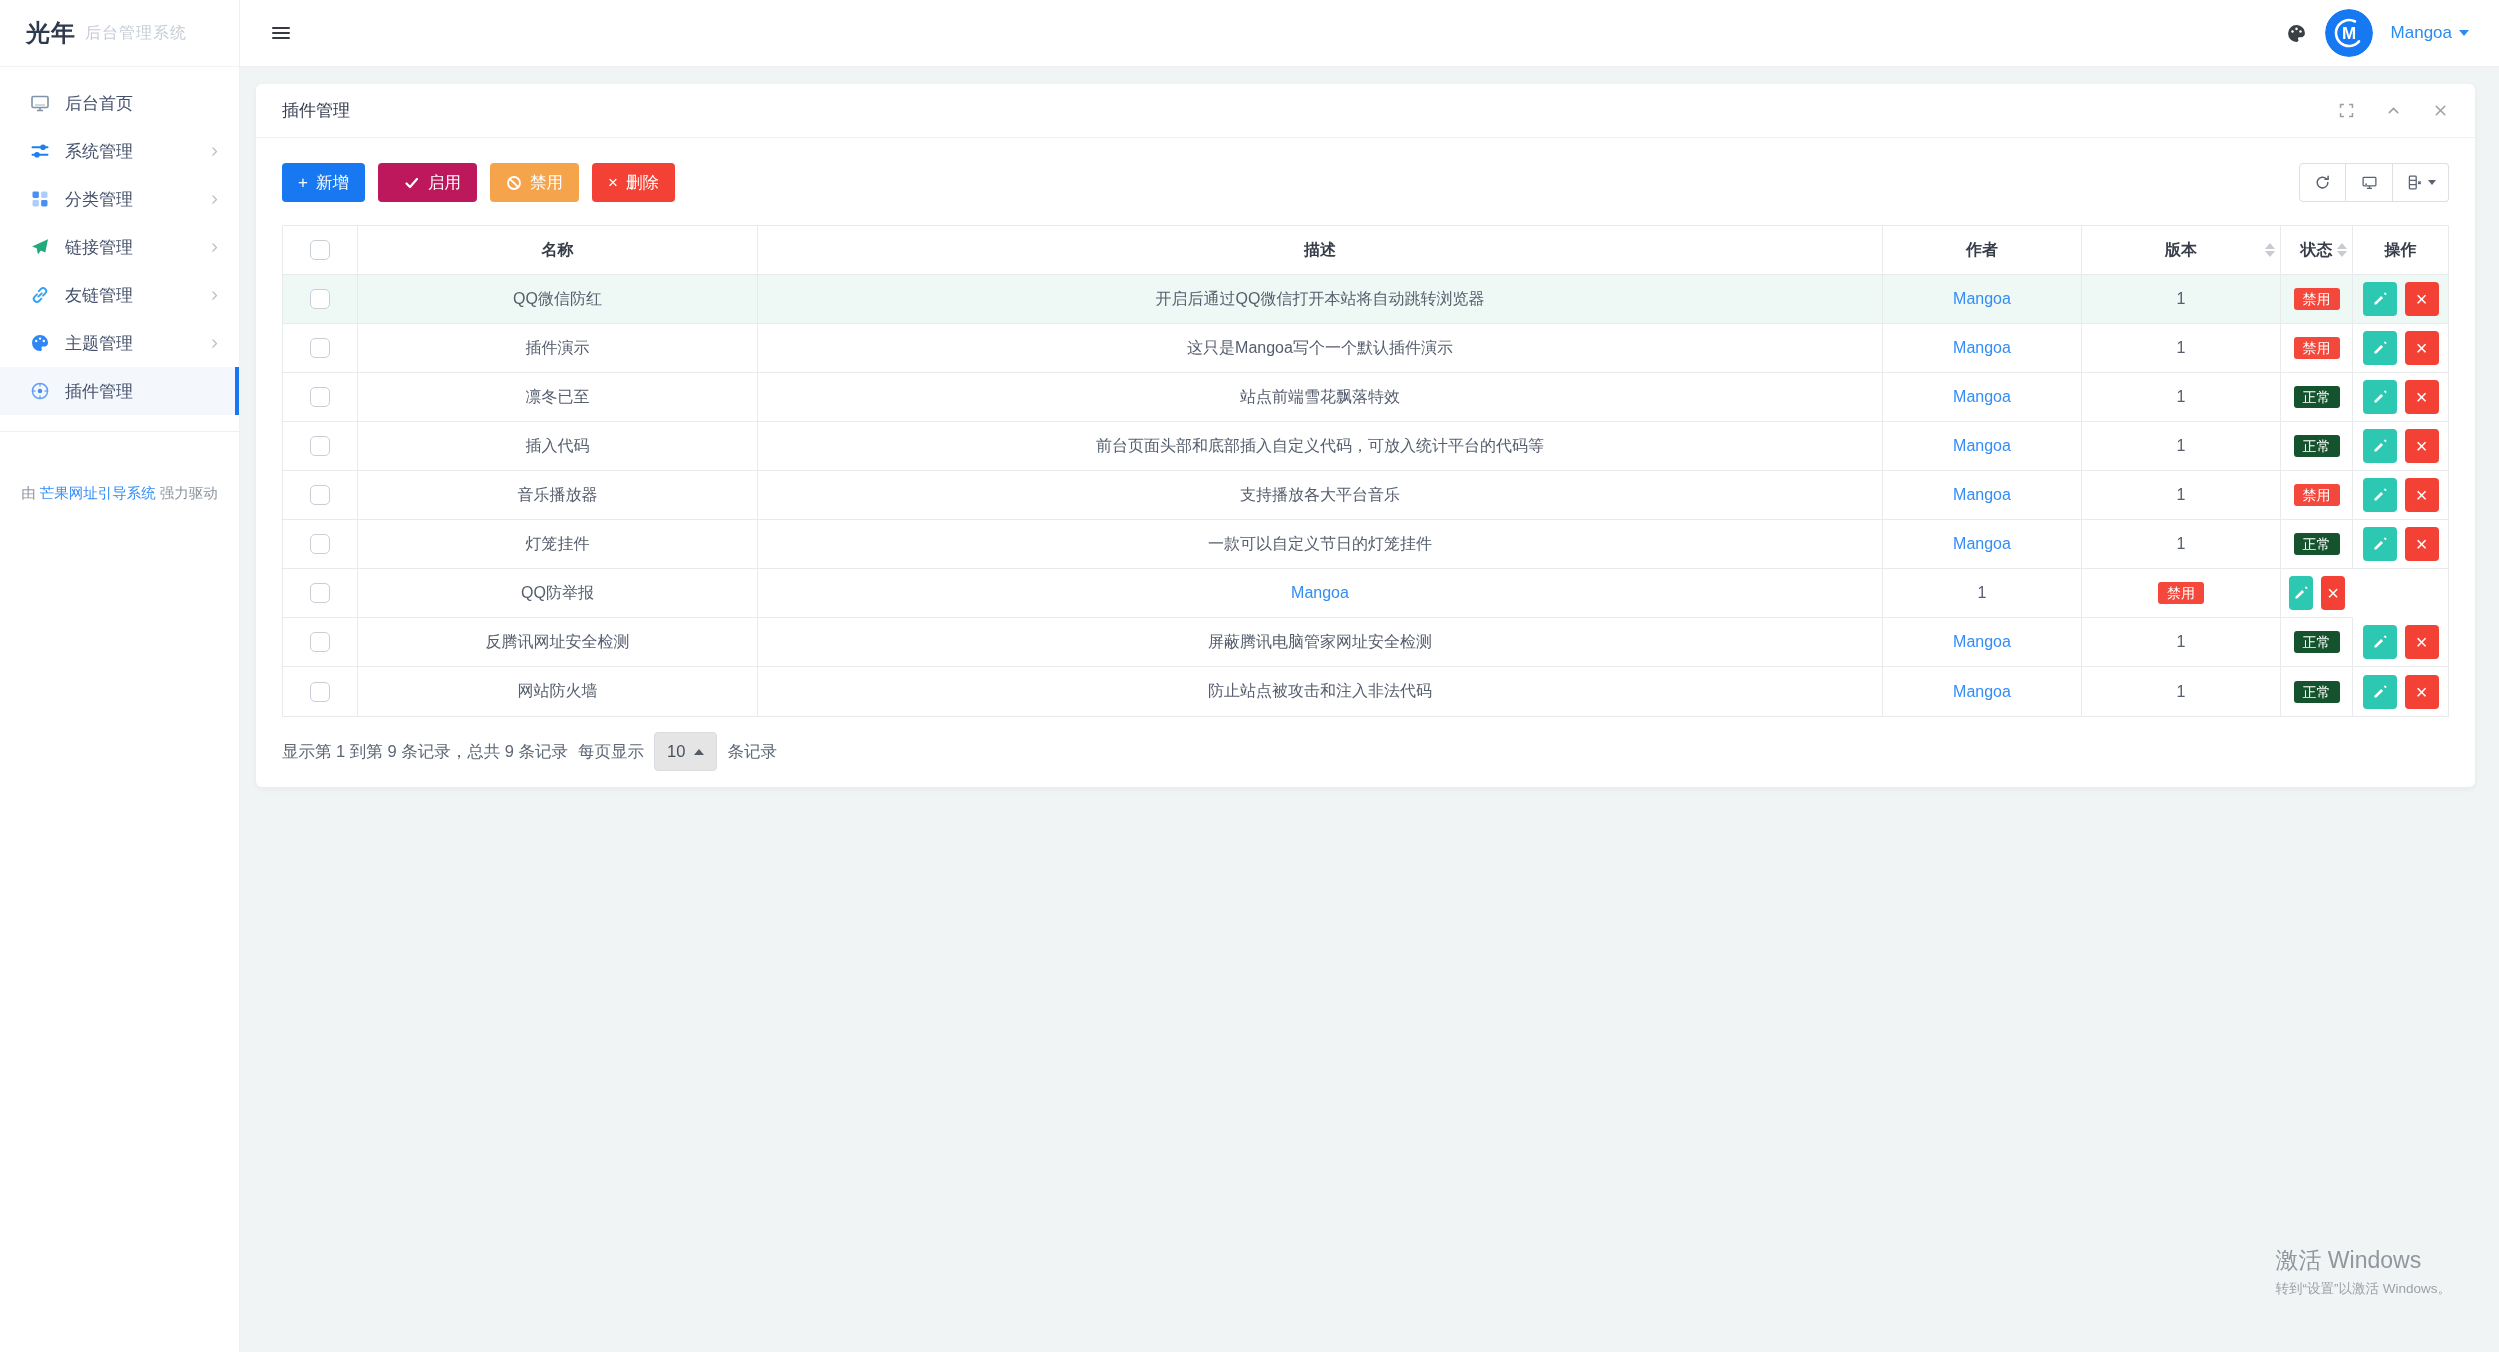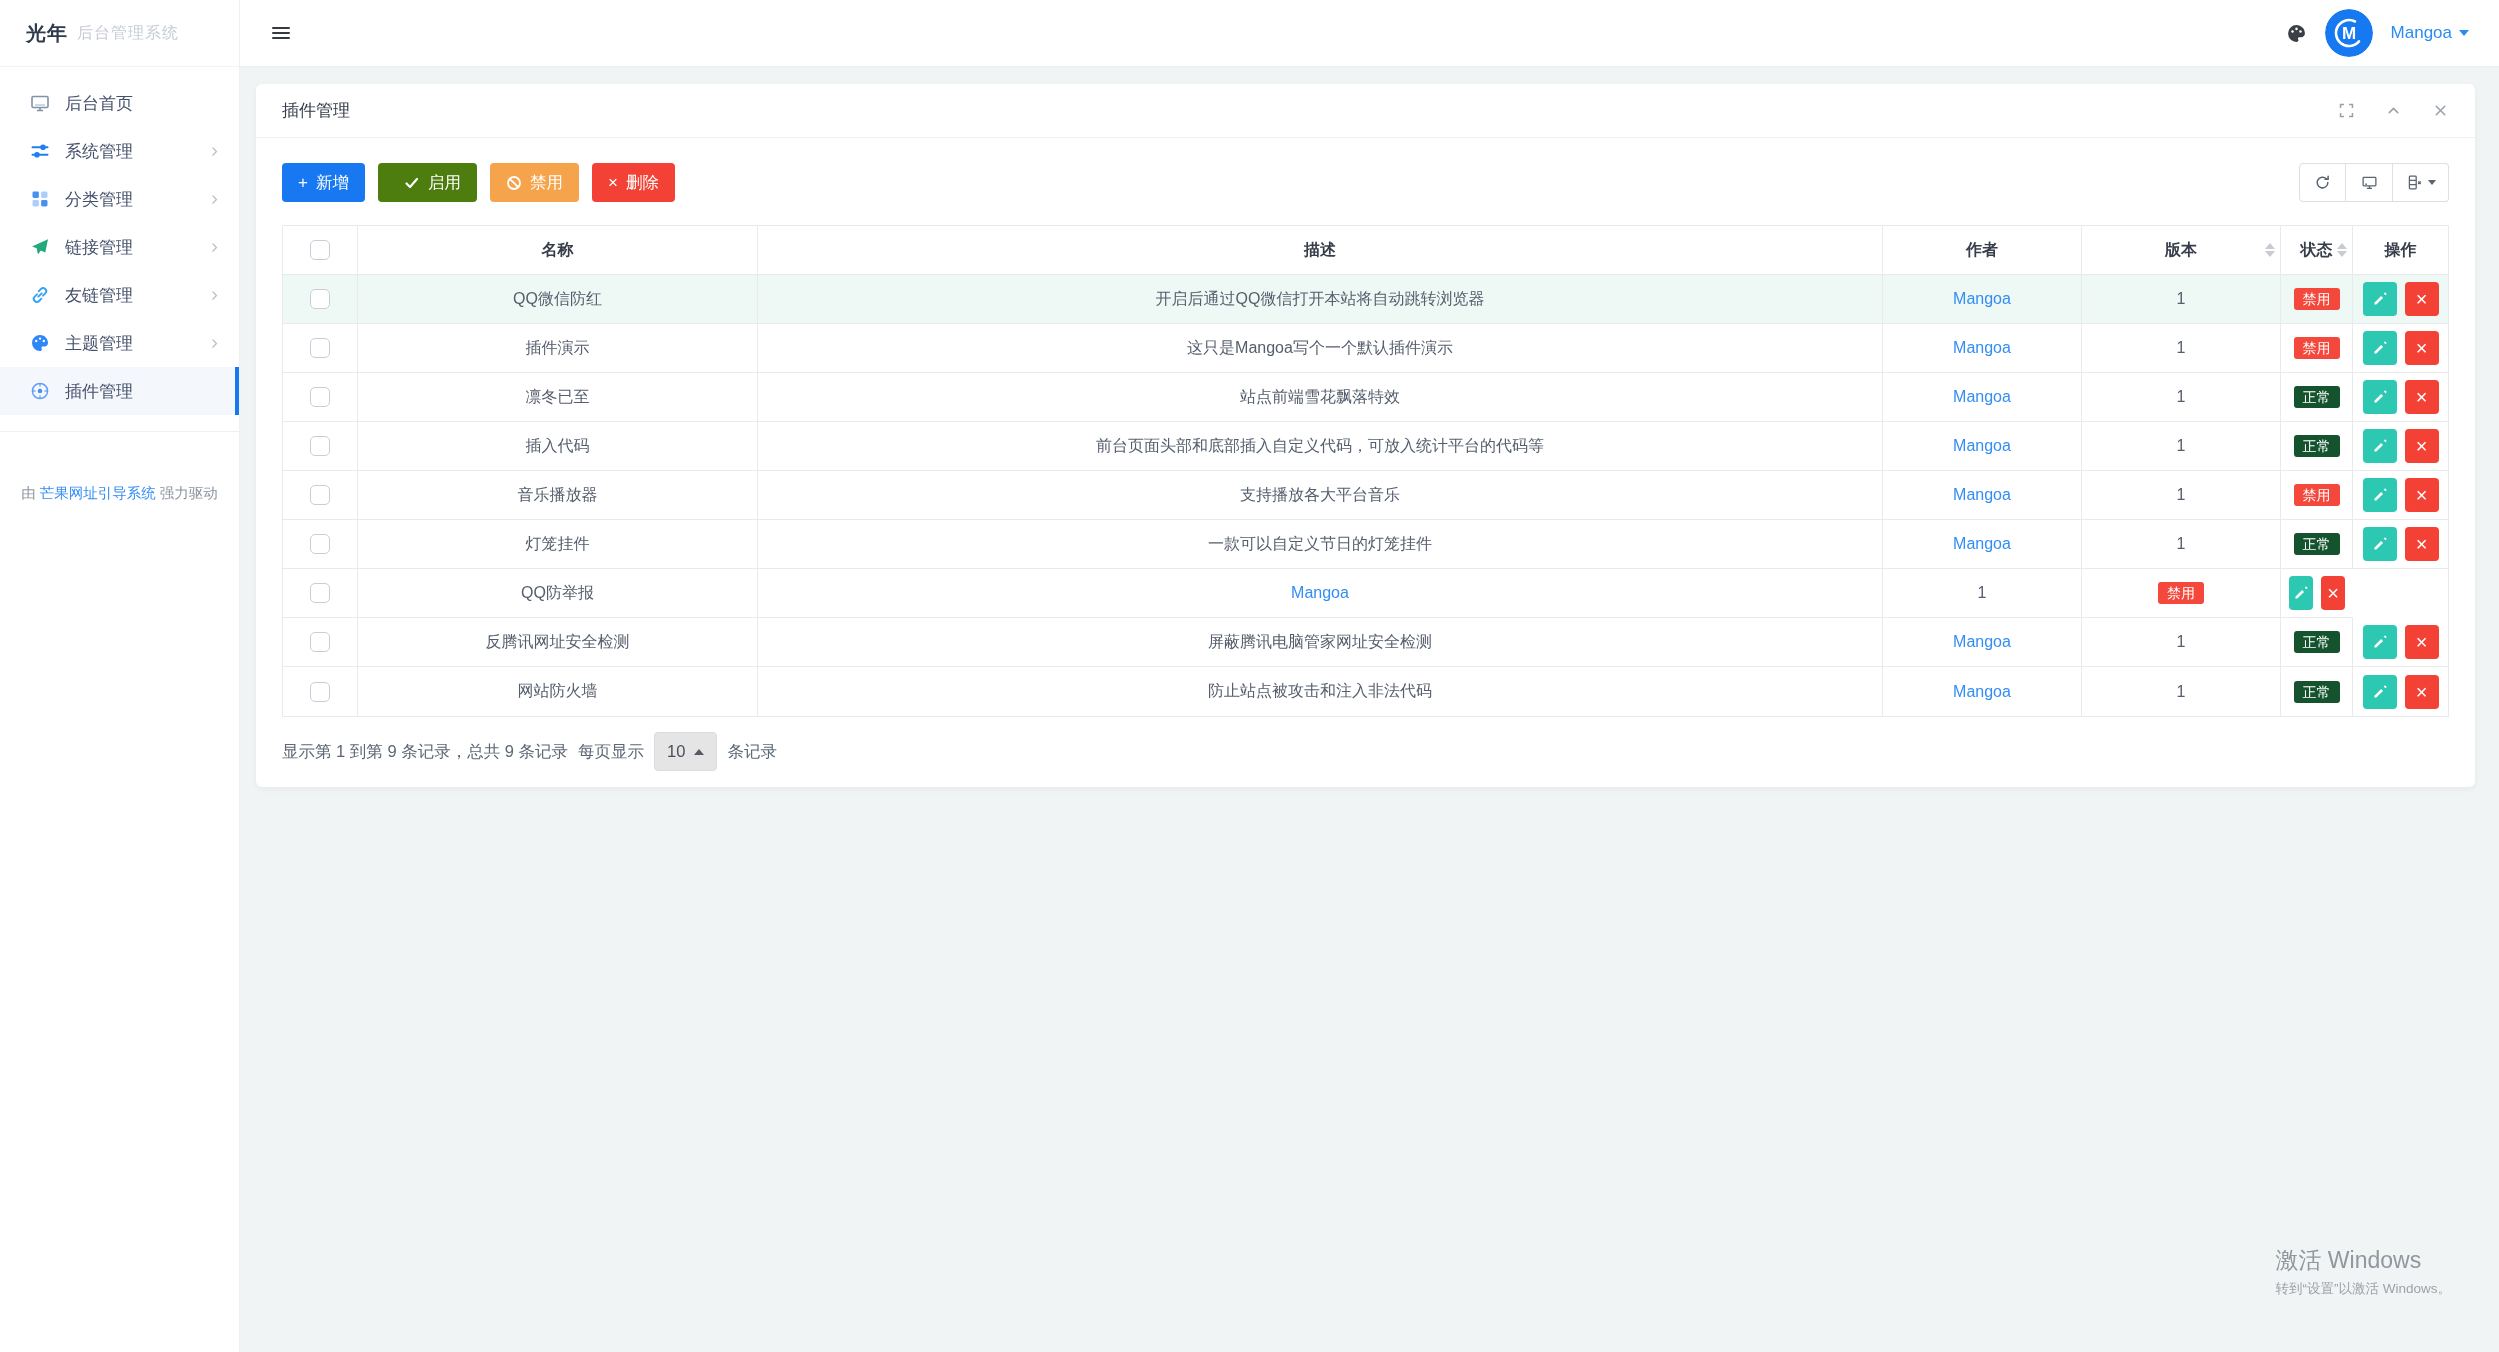--- a/index.html
+++ b/index.html
@@ -4,21 +4,21 @@
 <style>
   * { box-sizing: border-box; margin: 0; padding: 0; }
   html,body { width:2499px; height:1352px; overflow:hidden; }
   body {
     font-family: "Liberation Sans","DejaVu Sans",sans-serif;
     display:flex; background:#f1f4f5; color:#515a6e; font-size:16px;
   }
   
   .sidebar { width:240px; background:#fff; height:100%; border-right:1px solid #eef0f2; display:flex; flex-direction:column; flex:0 0 240px; }
   .logo { height:67px; display:flex; align-items:center; padding-left:26px; gap:9px; border-bottom:1px solid #f2f3f5; }
-  .logo-main { font-size:20px; font-weight:800; color:#2e3a4e; letter-spacing:1px; }
+  .logo-main { font-size:24px; font-weight:800; color:#2e3a4e; letter-spacing:1px; }
   .logo-sub { font-size:16px; color:#c6ccd6; letter-spacing:1px; }
   .menu { padding-top:12px; }
   .side-item { position:relative; height:48px; display:flex; align-items:center; padding:0 18px 0 30px; cursor:pointer; color:#45506b; font-size:17px; }
   .side-item .side-icon { width:20px; height:20px; margin-right:15px; display:inline-flex; }
   .side-item .side-icon svg { width:20px; height:20px; }
   .side-chevron { margin-left:auto; color:#b3bac2; display:inline-flex; }
   .side-chevron svg { width:13px; height:13px; }
   .side-item.active { background:#f4f8fd; }
   .side-item.active::after { content:""; position:absolute; right:0; top:0; bottom:0; width:4px; background:#1778f2; }
   .side-divider { height:1px; background:#eef0f2; margin-top:16px; }
@@ -43,21 +43,21 @@
   .panel-tools { margin-left:auto; display:flex; align-items:center; gap:30px; color:#99a1a9; }
   .panel-tools .tool { display:inline-flex; cursor:pointer; }
   .panel-tools svg { width:17px; height:17px; }
   .panel-body { padding:25px 26px 16px 26px; }
   
   .toolbar { display:flex; align-items:center; margin-bottom:23px; }
   .btn { border:none; border-radius:4px; color:#fff; font-size:16.5px; height:39px; padding:0 16px; margin-right:13px; cursor:pointer; display:inline-flex; align-items:center; gap:8px; font-family:inherit; }
   .btn .bi { font-size:17px; line-height:1; display:inline-flex; }
   .btn .bi svg { width:16px; height:16px; }
   .btn-add { background:#1778f2; }
-  .btn-enable { background:#4d7c0f;padding-left:26px; }
+  .btn-enable { background:#be185d;padding-left:26px; }
   .btn-disable { background:#f6a44c; }
   .btn-delete { background:#f34235; }
   .tool-group { margin-left:auto; display:flex; }
   .tg-btn { width:47px; height:39px; background:#fff; border:1px solid #dcdfe3; border-left-width:0; display:inline-flex; align-items:center; justify-content:center; color:#5a6470; cursor:pointer; gap:5px; }
   .tg-btn:first-child { border-left-width:1px; border-radius:4px 0 0 4px; }
   .tg-btn:last-child { border-radius:0 4px 4px 0; width:56px; }
   .tg-btn svg { width:17px; height:17px; }
   .caret-sm { width:0; height:0; border-left:4.5px solid transparent; border-right:4.5px solid transparent; border-top:5.5px solid #5a6470; display:inline-block; }
   
   .table { border:1px solid #e9eaec; }

